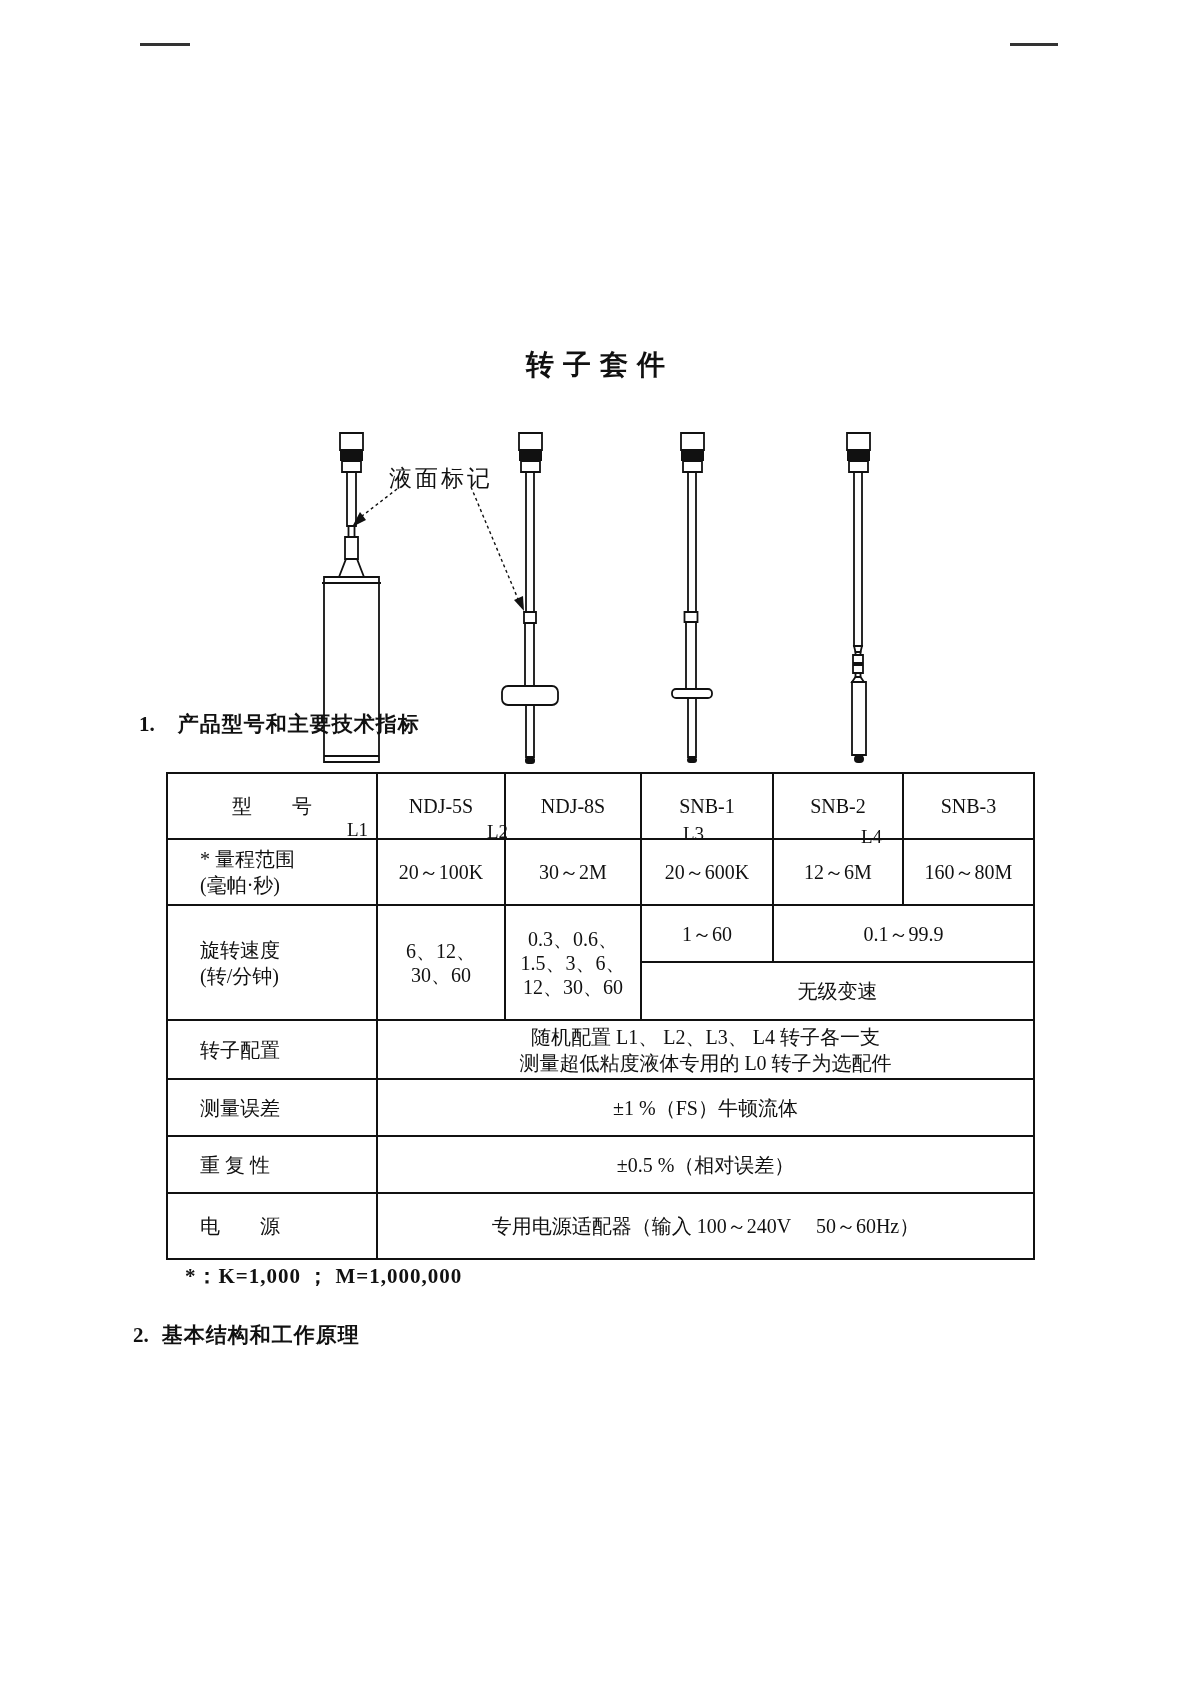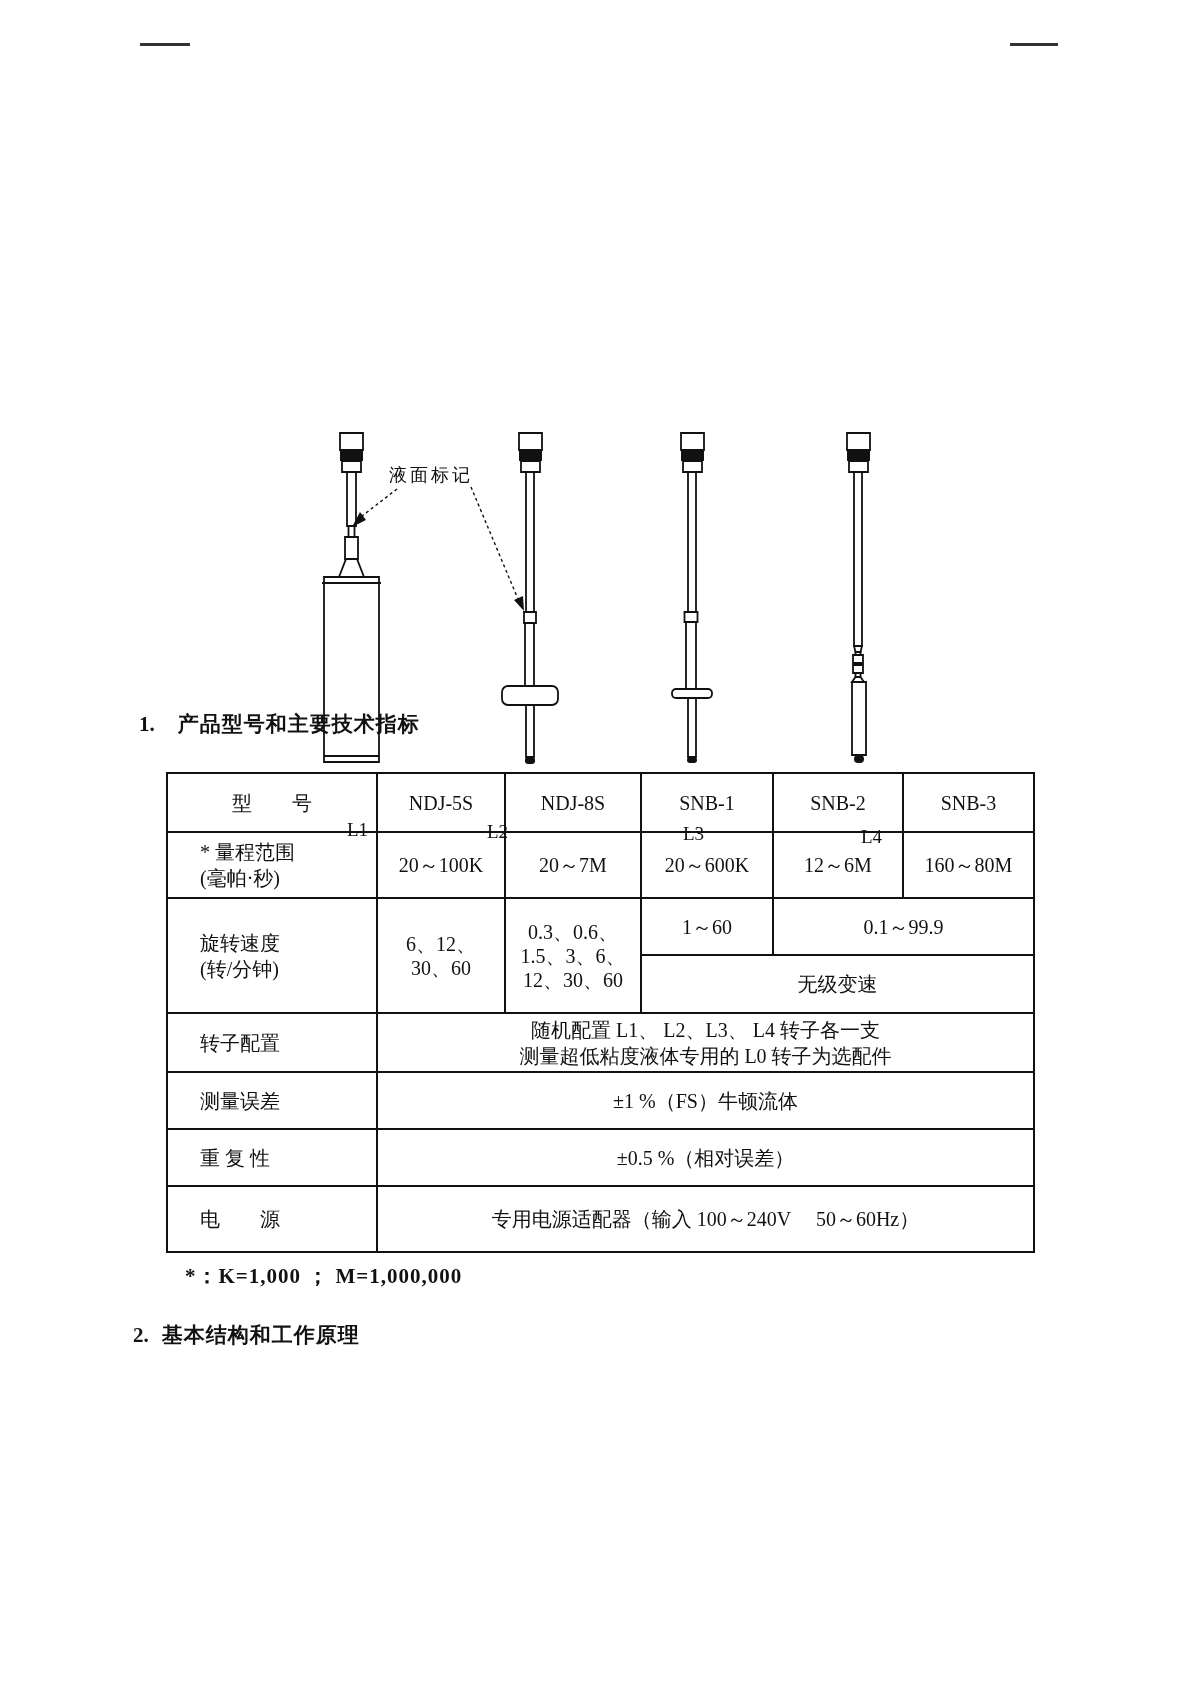--- a/index.html
+++ b/index.html
@@ -15,21 +15,21 @@
   }
   .cropmark{height:3px; background:#333; top:43px;}
   .cropmark.left{left:140px; width:50px;}
   .cropmark.right{left:1010px; width:48px;}
   .doc-title{
     top:346px; left:12px; width:1176px; text-align:center;
     font-size:28px; font-weight:bold; letter-spacing:9px;
     font-family:"Liberation Sans","DejaVu Sans",sans-serif;
   }
   .level-label{
-    top:463px; left:389px; font-size:18px; letter-spacing:3px;
+    top:463px; left:389px; font-size:23px; letter-spacing:3px;
   }
   .spindle-tag{ font-size:19px; z-index:5;margin-top:22px; }
   .sec-heading{
     display:flex; align-items:flex-start;
     font-weight:bold; font-size:21px; line-height:26px;
   }
   .sec-heading .num{font-family:"Liberation Serif","DejaVu Serif",serif;}
   .sec1{top:711px; left:139px;}
   .sec1 .num{margin-right:23px;}
   .sec2{top:1322px; left:133px;}
@@ -55,20 +55,21 @@
   svg.diagram *{vector-effect:non-scaling-stroke;}
 </style>
 </head>
 <body>
 
 <div class="page">
 
   <div class="abs cropmark left"></div>
   <div class="abs cropmark right"></div>
 
+  <div class="abs doc-title">转子套件</div>
 
   <svg class="abs diagram" width="600" height="355" viewBox="300 420 600 355" fill="none" stroke="#111" stroke-width="1.8">
 
     <g>
       <rect x="340" y="433" width="23" height="17" fill="#fff"></rect>
       <rect x="340" y="450" width="23" height="11" fill="#111" stroke="none"></rect>
       <rect x="342" y="461" width="19" height="11" fill="#fff"></rect>
       <rect x="347" y="472" width="9" height="54" fill="#fff"></rect>
       <rect x="348.5" y="526" width="6" height="11" fill="#fff"></rect>
       <rect x="345" y="537" width="13" height="22" fill="#fff"></rect>
@@ -140,35 +141,35 @@
     <table class="spec">
       <colgroup>
         <col style="width:210px">
           <col style="width:128px">
           <col style="width:136px">
         <col style="width:132px">
           <col style="width:130px">
           <col style="width:131px">
       </colgroup>
       <tbody>
-          <tr style="height:59px">
+          <tr style="height:66px">
         <td>型　　号</td>
         <td>NDJ-5S</td>
         <td>NDJ-8S</td>
         <td>SNB-1</td>
         <td>SNB-2</td>
         <td>SNB-3</td>
       </tr>
       <tr style="height:66px">
         <td class="lbl">
           <div>* 量程范围</div>
           <div>(毫帕·秒)</div>
         </td>
         <td>20～100K</td>
-        <td>20～7M</td>
+        <td>30～2M</td>
         <td>20～600K</td>
         <td>12～6M</td>
         <td>160～80M</td>
       </tr>
       <tr style="height:57px">
         <td class="lbl" rowspan="2">
           <div>旋转速度</div>
           <div>(转/分钟)</div>
         </td>
         <td class="vals" rowspan="2">

